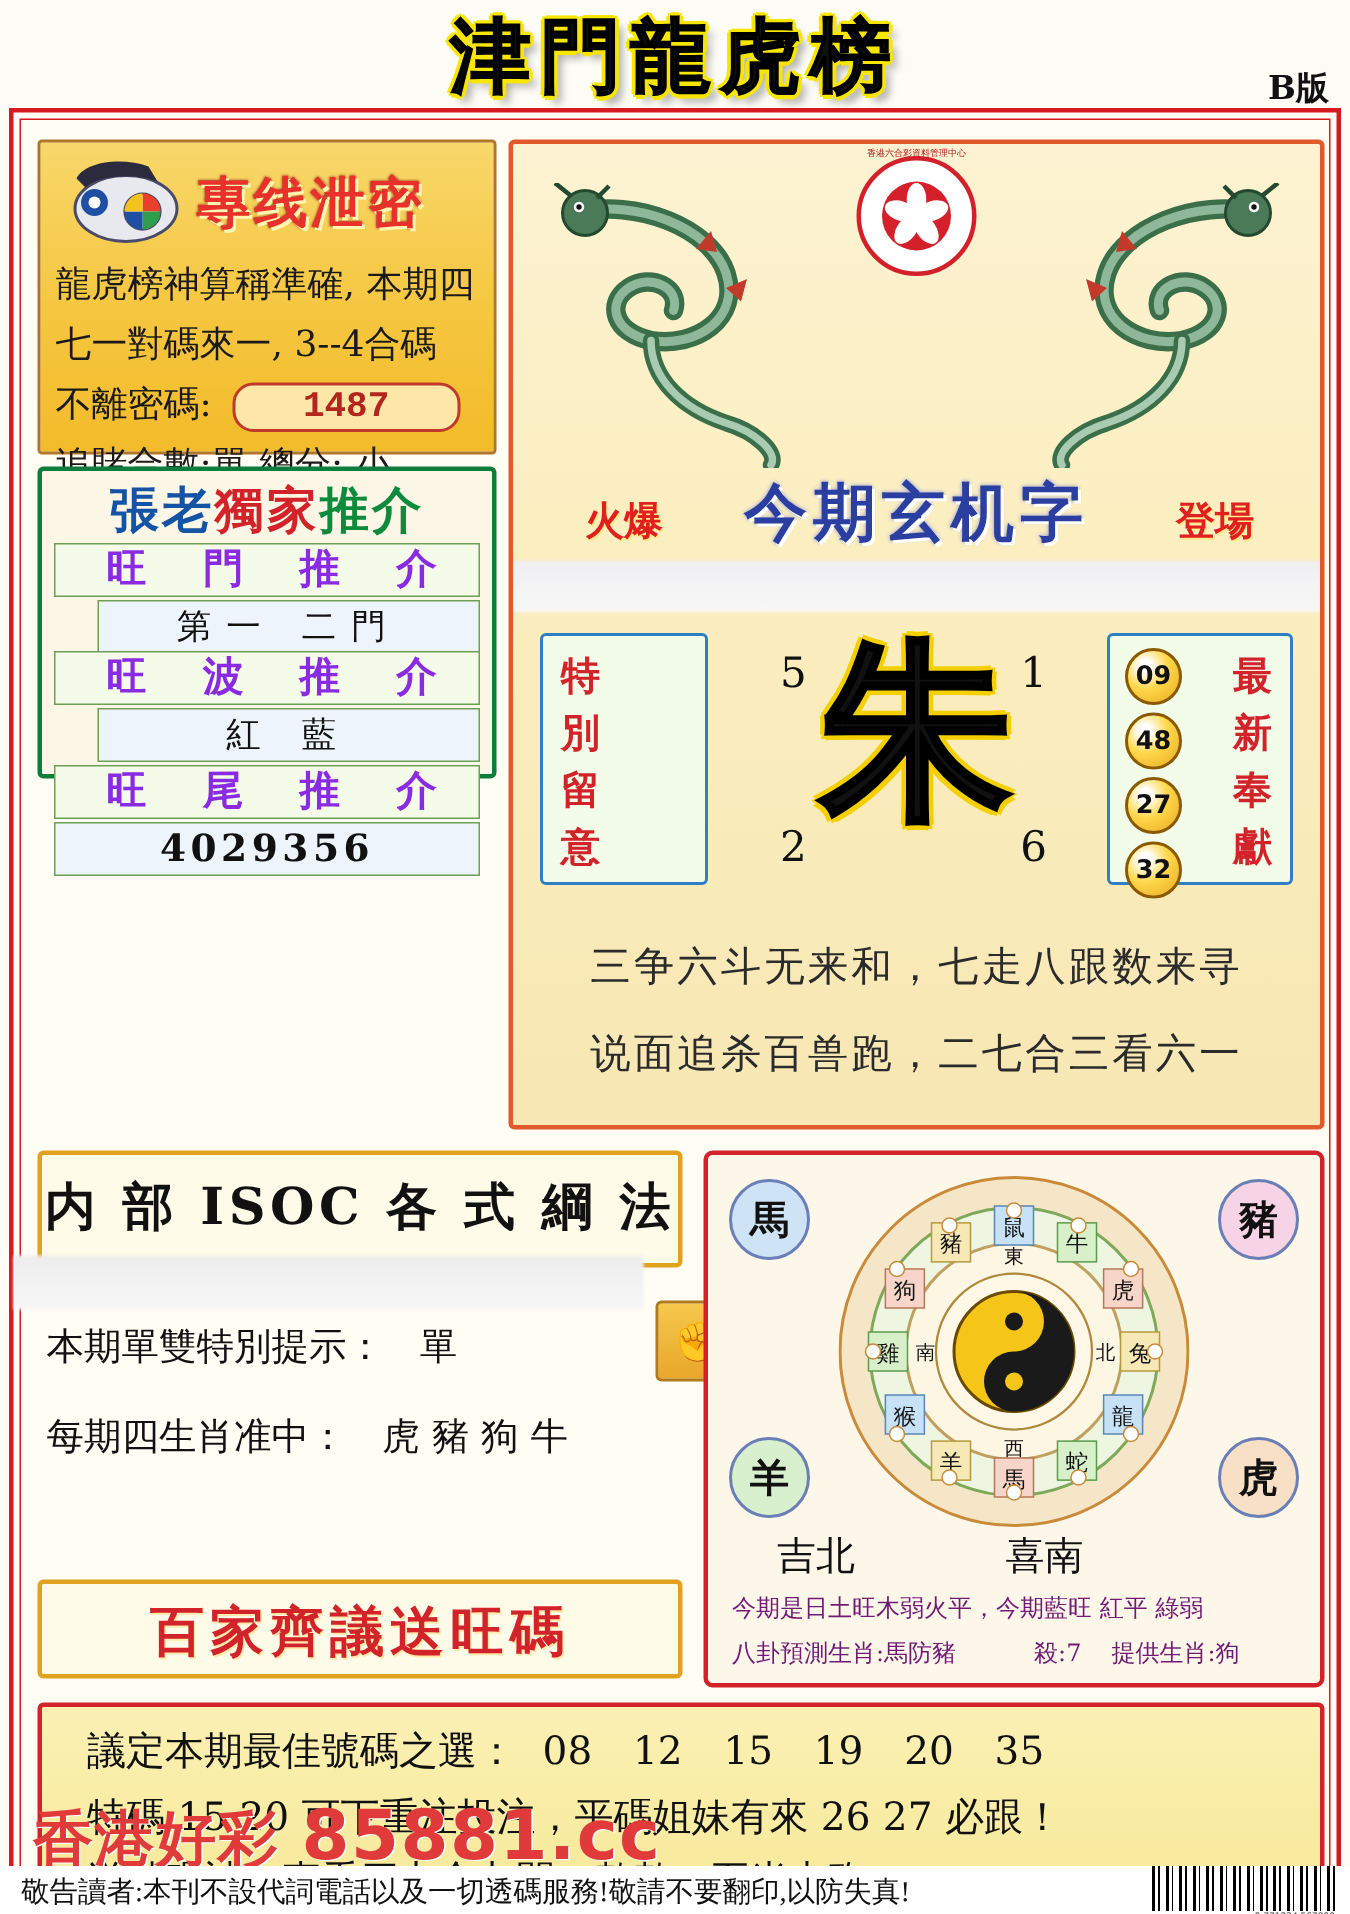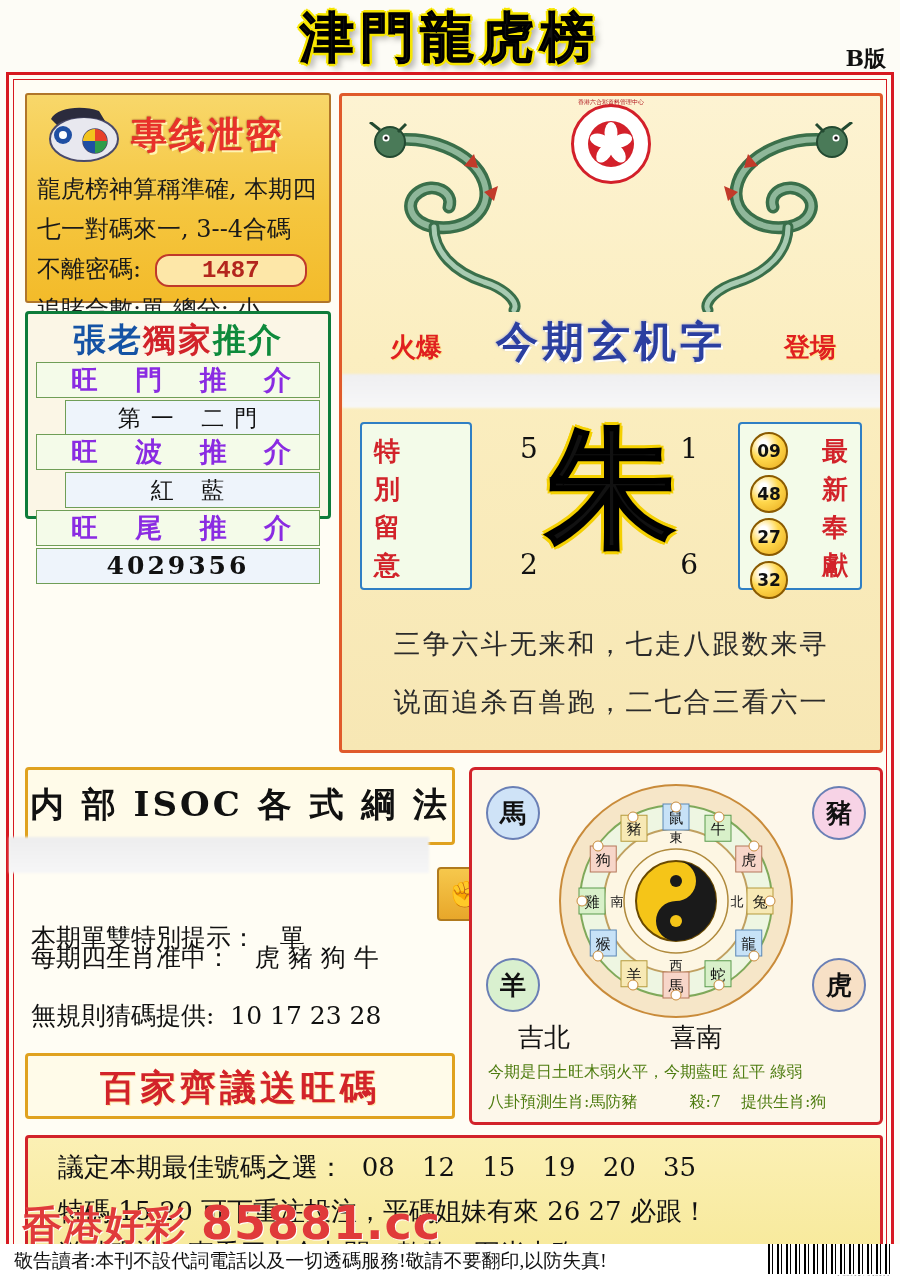--- a/index.html
+++ b/index.html
@@ -240,21 +240,21 @@
     position:absolute;left:0;top:762px;width:420px;height:36px;
     background:linear-gradient(180deg,#ededee,#f6f6f7);
     filter:blur(1px);
   }
 
   .tipline{
     position:absolute;left:22px;
     font-family:"DejaVu Serif","Liberation Serif",serif;
     font-size:25px;color:#111;white-space:nowrap;
   }
-  .tip1{top:846px}
+  .tip1{top:806px}
   .tip2{top:866px}
   .tip3{top:924px}
   .fist{
     position:absolute;left:428px;top:792px;width:54px;height:50px;
     background:linear-gradient(180deg,#f6c84c,#e8a72a);
     border:2px solid #b07a1d;border-radius:4px;
     display:flex;align-items:center;justify-content:center;
     font-size:26px;color:#d2232a;
   }
 
@@ -292,21 +292,21 @@
   }
   .wheel-bottom{
     position:absolute;left:0;right:0;top:250px;
     font-family:"DejaVu Serif","Liberation Serif",serif;
     font-size:26px;color:#111;
   }
   .wheel-bottom span{margin:0 46px;}
   .wheel-note{
     position:absolute;left:16px;right:16px;
     font-family:"DejaVu Serif","Liberation Serif",serif;
-    font-size:16px;color:#4d7c0f;
+    font-size:16px;color:#701a75;
   }
   .wn1{top:292px}
   .wn2{top:322px}
   .wn2 .sp{display:inline-block;width:52px;}
 
   
   #bottom{
     left:16px;top:1060px;width:858px;height:128px;
     border:3px solid #d2232a;border-radius:4px;
     background:linear-gradient(180deg,#fbf0b4,#f7e99a);
@@ -474,24 +474,20 @@
 
     <div class="tipline tip1">
       <span>本期單雙特別提示：</span>
       &nbsp;&nbsp;<span>單</span>
     </div>
     <div class="fist">✊</div>
     <div class="tipline tip2">
       <span>每期四生肖准中：</span>
       &nbsp;&nbsp;<span>虎 豬 狗 牛</span>
     </div>
-    <div class="tipline tip3">
-      <span>無規則猜碼提供:</span>
-      &nbsp;<span>10 17 23 28</span>
-    </div>
 
     <div class="panel" id="baijia">
       <div class="t">百家齊議送旺碼</div>
     </div>
 
     <div class="panel" id="wheel">
       <div class="corner-animal ca-tl">馬</div>
       <div class="corner-animal ca-tr">豬</div>
       <div class="corner-animal ca-bl">羊</div>
       <div class="corner-animal ca-br">虎</div>

